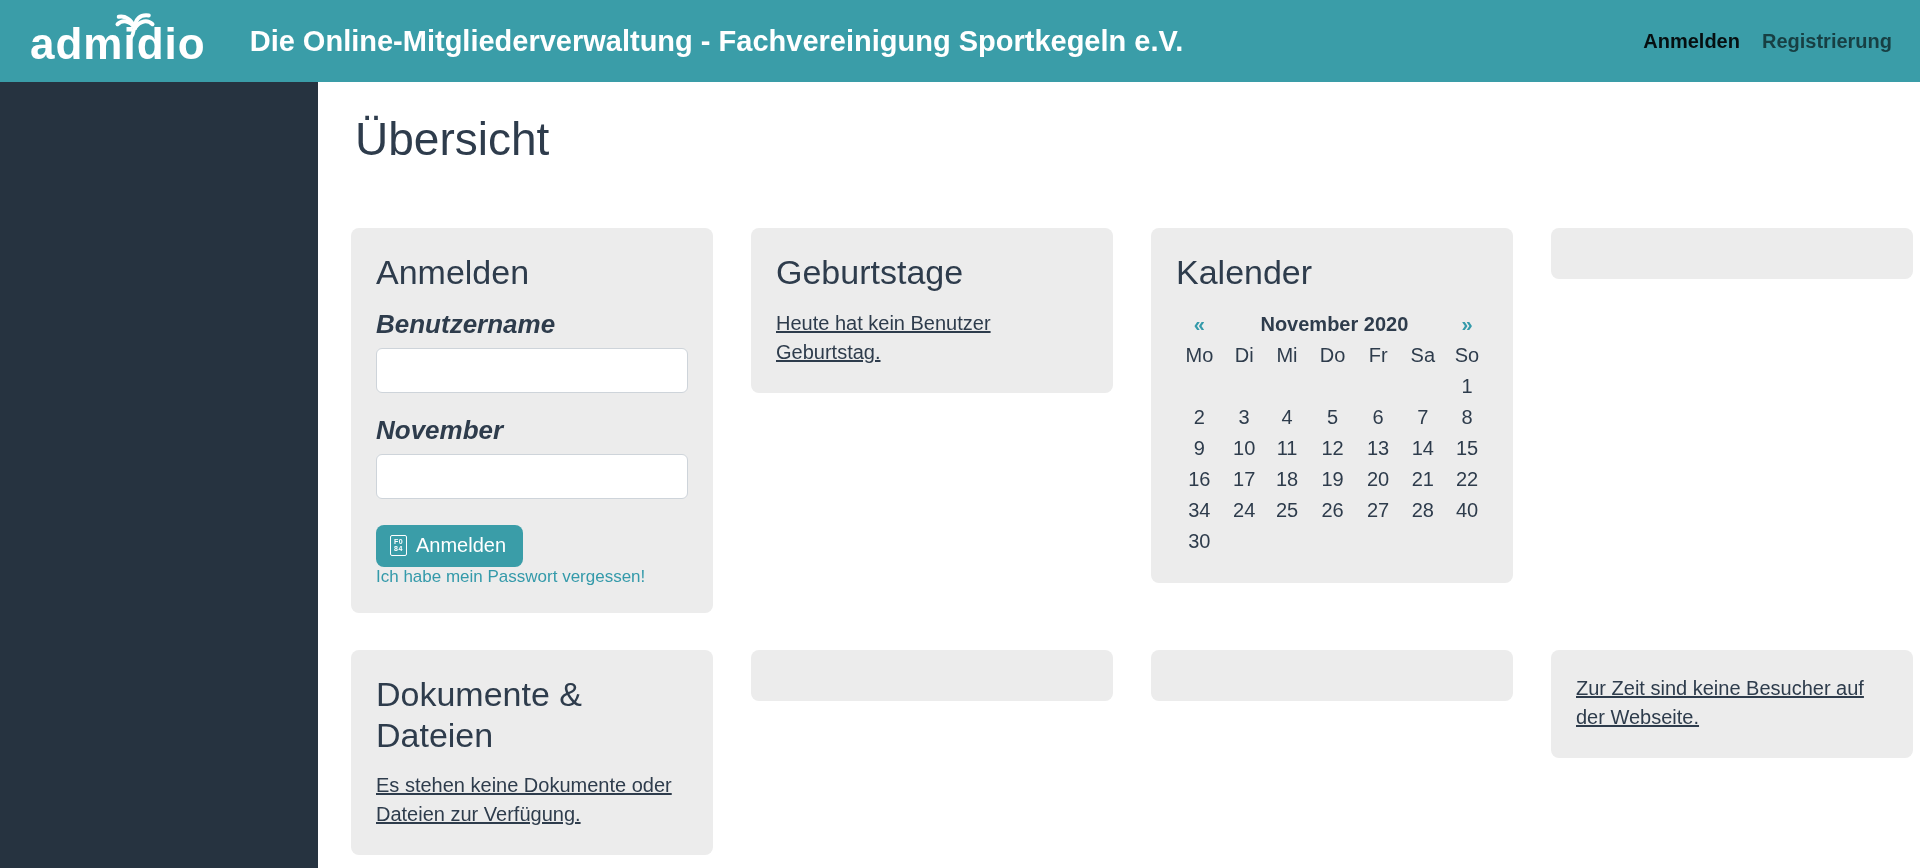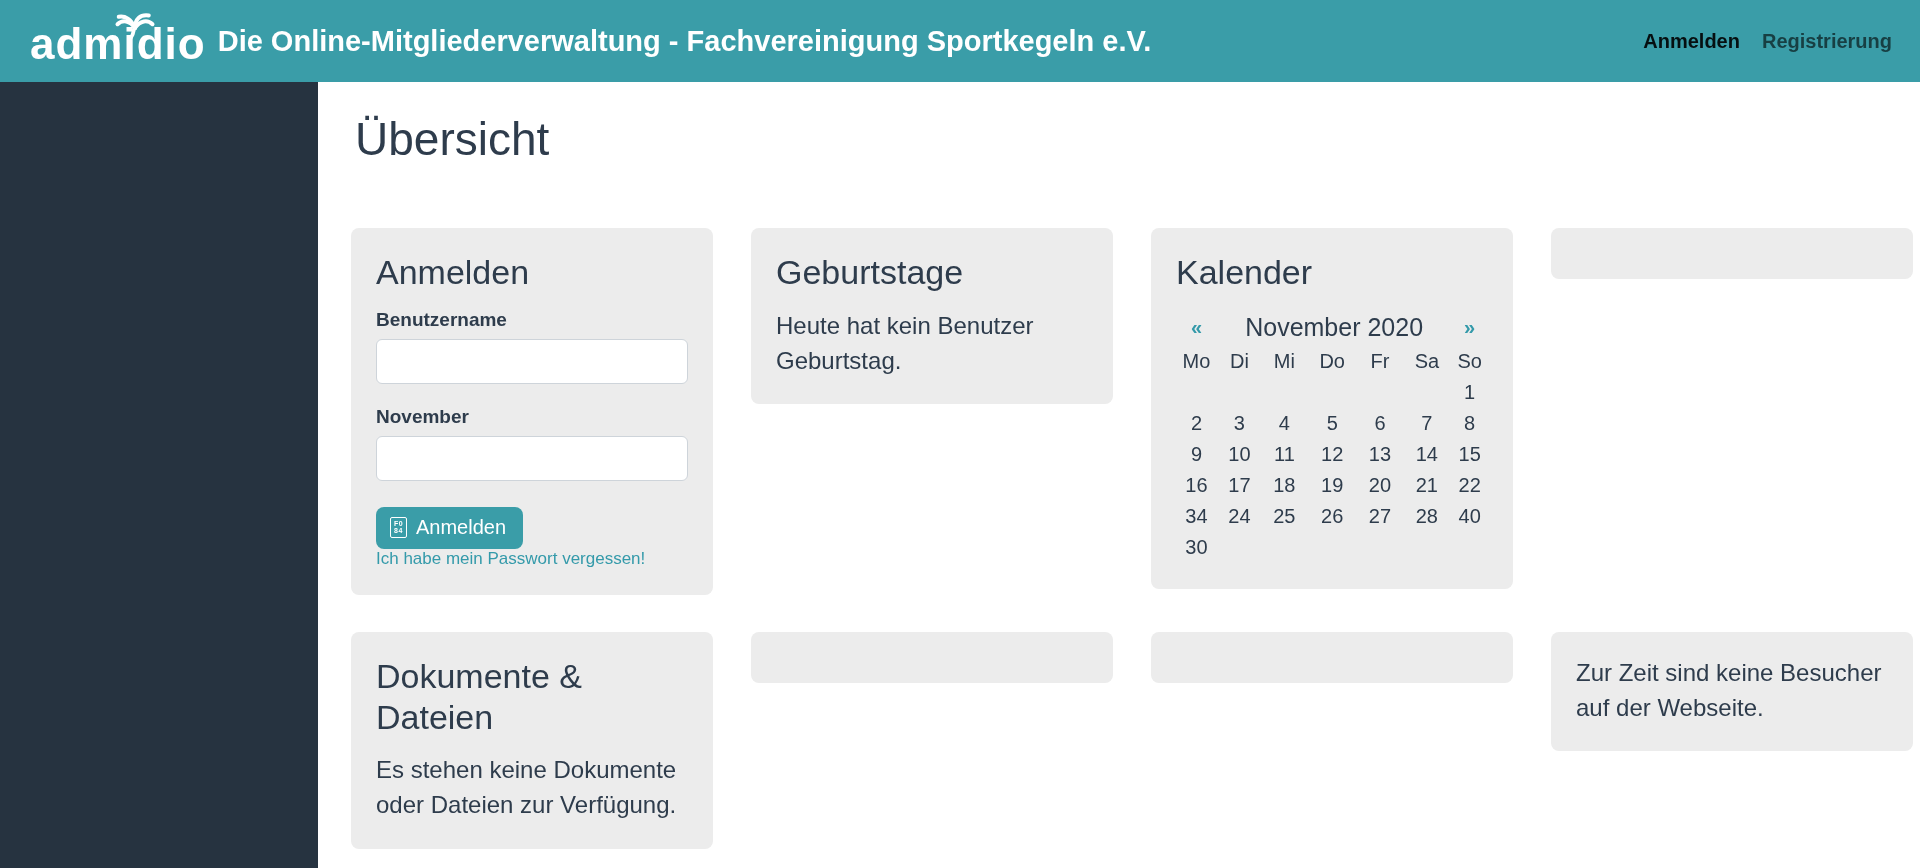--- a/index.html
+++ b/index.html
@@ -1,64 +1,64 @@
 <!DOCTYPE html>
 <html><head>
 <meta charset="utf-8">
 <style>
   * { margin:0; padding:0; box-sizing:border-box; }
   html,body { width:1920px; height:868px; overflow:hidden; background:#fff;
               font-family:"Liberation Sans", sans-serif; }
 
   
   .header { position:absolute; top:0; left:0; width:1920px; height:82px;
-            background:#3a9da8; display:flex; align-items:center; z-index:5;gap:12px; }
+            background:#3a9da8; display:flex; align-items:center; z-index:5; }
   .logo { position:relative; margin-left:30px; margin-top:6px;
           color:#fff; font-size:44px; font-weight:bold; letter-spacing:1px; line-height:1; }
   .logo .palm { position:absolute; top:-16px; left:84px; }
-  .header-title { color:#fff; font-size:29px; font-weight:bold; white-space:nowrap; }
+  .header-title { margin-left:44px; color:#fff; font-size:29px; font-weight:bold; white-space:nowrap; }
   .header-nav { margin-left:auto; margin-right:28px; display:flex; gap:22px; align-items:center; }
   .nav-link { font-size:20px; font-weight:bold; text-decoration:none; cursor:pointer; }
   .nav-link.primary { color:rgba(0,0,0,0.9); }
   .nav-link.secondary { color:rgba(0,0,0,0.6); }
 
   
   .sidebar { position:absolute; top:82px; left:0; width:318px; height:786px; background:#263340; }
 
   
   .main { position:absolute; top:82px; left:318px; width:1602px; height:786px;
           background:#fff; padding:0 18px 0 33px; overflow:hidden; }
   .page-title { margin:30px 0 0 4px; font-size:46px; font-weight:300; color:#2e3c4c; }
 
   .grid { display:grid; grid-template-columns:repeat(4, 362px); column-gap:38px; row-gap:37px;
           align-items:start; margin-top:62px; }
 
   .card { background:#ececec; border-radius:8px; padding:24px 25px 26px 25px; color:#2e3c4c; }
   .card h2 { font-size:34px; font-weight:300; color:#2e3c4c; margin:0 0 16px 0; line-height:1.2; }
-  .card p  { font-size:24px; line-height:1.45; }
+  .card p  { font-size:20px; line-height:1.45;text-decoration:underline; }
   .card.empty { height:51px; padding:0; }
 
   
-  .form-label { display:block; font-size:19px; font-weight:bold; margin:0 0 8px 0; color:#2e3c4c; }
+  .form-label { display:block; font-size:26px; font-weight:bold; margin:0 0 8px 0; color:#2e3c4c;font-style:italic; }
   .form-input { width:100%; height:45px; border:1px solid #ced4da; border-radius:6px;
                 background:#fff; font-size:18px; padding:0 10px; color:#2e3c4c; margin-bottom:22px; }
   .btn-login { display:inline-flex; align-items:center; gap:9px; background:#3a9da8; color:#fff;
                border:none; border-radius:8px; padding:9px 17px 10px 14px; font-size:20px;
                font-family:inherit; cursor:pointer; margin-top:4px; }
   .tofu { display:inline-flex; flex-direction:column; justify-content:center; align-items:center;
           border:1.5px solid #fff; border-radius:2px; width:17px; height:21px;
           font-size:7px; font-weight:bold; line-height:1.1; letter-spacing:0.5px; }
   .forgot-link { display:inline-block; color:#349aaa; font-size:17px;
                  text-decoration:none; cursor:pointer; }
 
   
   .cal-table { width:100%; border-collapse:collapse; font-size:20px; color:#2e3c4c; margin-top:2px; }
   .cal-table th, .cal-table td { text-align:center; padding:4px 2px; height:29px; }
   .cal-table .nav-cell { color:#349aaa; font-weight:bold; font-size:20px; cursor:pointer; }
-  .cal-table .month-cell { font-weight:normal; font-size:25px; }
+  .cal-table .month-cell { font-weight:bold; font-size:20px; }
   .cal-table .dow { font-weight:normal; }
   .cal-table td { font-weight:normal; }
 </style>
 </head>
 <body>
 
 <div class="header">
   <div class="logo">
     <span>admidio</span>
     <span class="palm">

